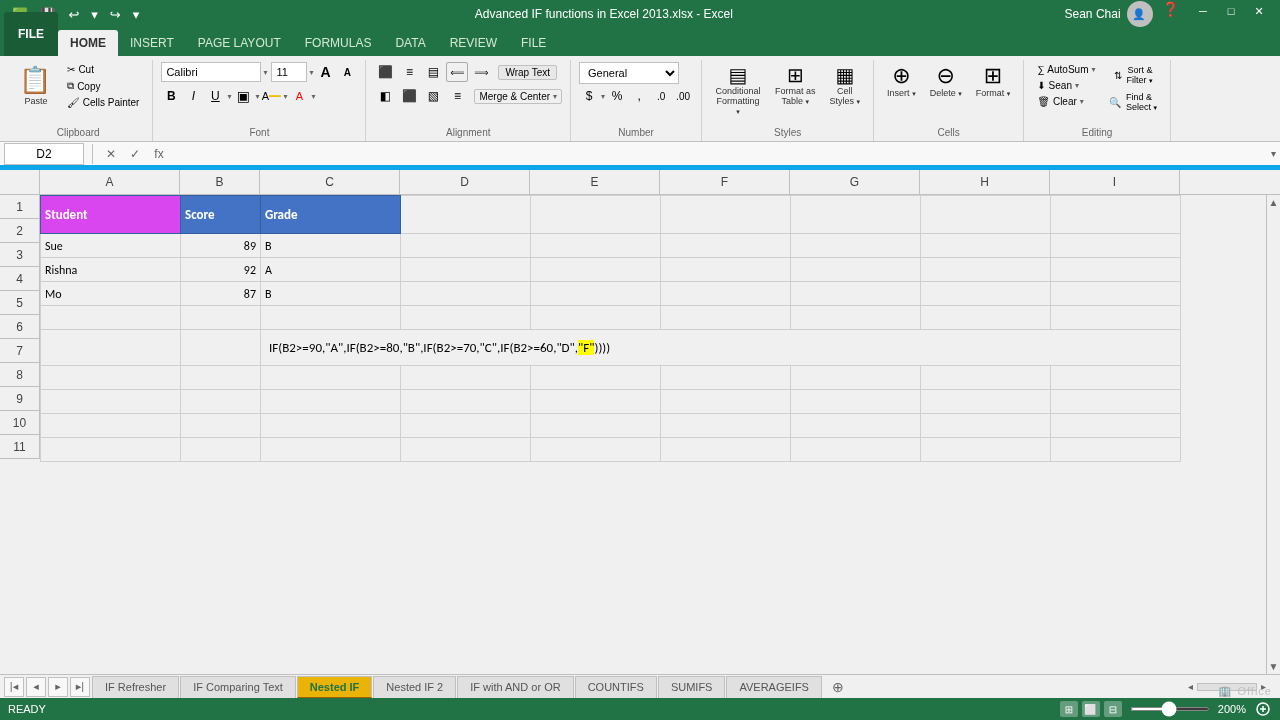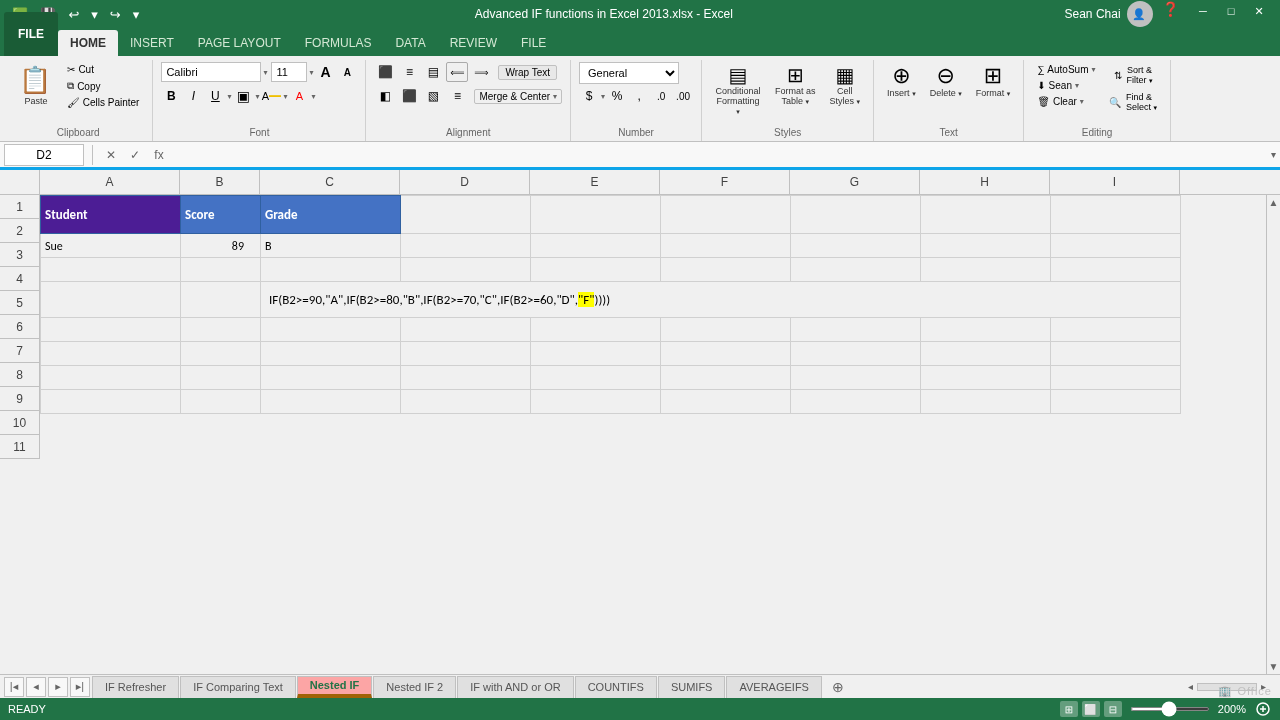--- a/index.html
+++ b/index.html
@@ -43,35 +43,35 @@
 
     
     .number-format-box { width: 100px; height: 22px; border: 1px solid #c0c0c0; padding: 1px 4px; font-size: 11px; background: white; }
 
     
     .ribbon-btn-large { display: flex; flex-direction: column; align-items: center; justify-content: center; padding: 2px 6px; cursor: pointer; border: 1px solid transparent; border-radius: 2px; min-width: 48px; max-width: 58px; }
     .ribbon-btn-large .btn-icon { font-size: 26px; }
     .ribbon-btn-large .btn-label { font-size: 9px; color: #333; text-align: center; word-wrap: break-word; max-width: 52px; }
 
     
-    #formula-bar { background: #f8f8f8; border-bottom: 3px solid #0ea5e9; display: flex; align-items: center; height: 28px; padding: 0 4px; gap: 4px; }
+    #formula-bar { background: #f8f8f8; border-bottom: 5px solid #0ea5e9; display: flex; align-items: center; height: 28px; padding: 0 4px; gap: 4px; }
     #name-box { width: 80px; height: 22px; border: 1px solid #c0c0c0; padding: 2px 4px; font-size: 12px; background: white; text-align: center; }
     .formula-divider { width: 1px; height: 20px; background: #c0c0c0; margin: 0 4px; }
     .formula-btn { width: 20px; height: 20px; display: flex; align-items: center; justify-content: center; cursor: pointer; font-size: 12px; color: #666; border: 1px solid transparent; }
     #formula-input { flex: 1; height: 22px; border: none; background: transparent; font-size: 12px; outline: none; padding: 0 4px; }
     .col-header { height: 24px; display: flex; align-items: center; justify-content: center; font-size: 12px; color: #444; border-right: 1px solid #c0c0c0; cursor: pointer; user-select: none; }
     .row-header { min-height: 24px; height: 24px; display: flex; align-items: center; justify-content: center; font-size: 12px; color: #444; border-bottom: 1px solid #c0c0c0; border-right: 1px solid #c0c0c0; cursor: pointer; width: 40px; }
 
     td { font-family: Calibri, sans-serif; }
 
     
     #sheet-tabs-bar { background: #f0f0f0; border-top: 1px solid #c0c0c0; display: flex; align-items: center; height: 24px; padding-left: 4px; }
     .sheet-nav { width: 20px; height: 20px; display: flex; align-items: center; justify-content: center; cursor: pointer; font-size: 11px; color: #666; border: 1px solid #c0c0c0; background: #f8f8f8; margin-right: 2px; }
     .sheet-tab { padding: 2px 12px; border: 1px solid #c0c0c0; border-bottom: none; font-size: 11px; cursor: pointer; background: #e0e0e0; color: #555; margin-right: 1px; height: 22px; display: flex; align-items: center; }
-    .sheet-tab.active { background: #fca5a5; color: #217346; font-weight: bold; border-bottom: 4px solid #a16207; }
+    .sheet-tab.active { background: #eab308; color: #217346; font-weight: bold; border-bottom: 1px solid #a16207; }
     .add-sheet { width: 22px; height: 22px; display: flex; align-items: center; justify-content: center; cursor: pointer; font-size: 14px; color: #666; margin-left: 4px; }
 
     
     #status-bar { background: #217346; color: white; height: 22px; display: flex; align-items: center; padding: 0 8px; font-size: 11px; justify-content: space-between; }
     .status-right { display: flex; align-items: center; gap: 8px; }
     .zoom-slider { width: 80px; height: 4px; accent-color: white; }
 
     .dropdown-arrow { font-size: 8px; color: #666; }
 
     
@@ -248,21 +248,21 @@
       </div>
       <div class="ribbon-btn">
         <span class="btn-icon" style="font-size:22px;">⊖</span>
         <span class="btn-label">Delete <span style="font-size:7px;">▾</span></span>
       </div>
       <div class="ribbon-btn">
         <span class="btn-icon" style="font-size:22px;">⊞</span>
         <span class="btn-label">Format <span style="font-size:7px;">▾</span></span>
       </div>
     </div>
-    <div class="ribbon-group-label">Text</div>
+    <div class="ribbon-group-label">Cells</div>
   </div>
 
   <div class="ribbon-group">
     <div class="ribbon-group-content" style="gap:4px;">
       <div style="display:flex; flex-direction:column; gap:1px;">
         <div class="ribbon-btn-small">
           <span>∑</span>
           <span>AutoSum</span>
           <span class="dropdown-arrow">▾</span>
         </div>
@@ -273,21 +273,21 @@
         </div>
         <div class="ribbon-btn-small">
           <span>🗑</span>
           <span>Clear</span>
           <span class="dropdown-arrow">▾</span>
         </div>
       </div>
       <div style="display:flex; flex-direction:column; gap:1px;">
         <div class="ribbon-btn" style="flex-direction:row; gap:4px; padding: 2px 4px;">
           <span>⇅</span>
-          <span style="font-size:9px; text-align:center;">Sort &amp;<br>Filter <span style="font-size:7px;">▾</span></span>
+          <span style="font-size:9px; text-align:right;">Sort &amp;<br>Filter <span style="font-size:7px;">▾</span></span>
         </div>
         <div class="ribbon-btn" style="flex-direction:row; gap:4px; padding: 2px 4px;">
           <span>🔍</span>
           <span style="font-size:9px; text-align:left;">Find &amp;<br>Select <span style="font-size:7px;">▾</span></span>
         </div>
       </div>
     </div>
     <div class="ribbon-group-label">Editing</div>
   </div>
 </div>
@@ -331,45 +331,67 @@
       <div class="row-header">9</div>
       <div class="row-header">10</div>
       <div class="row-header">11</div>
     </div>
 
     <div style="flex:1; overflow:hidden; position:relative;">
       <table style="border-collapse:collapse; table-layout:fixed;">
 
         <tbody>
             <tr>
-          <td style="width:140px; background:#4c1d95; color:white; font-weight:bold; font-size:13px; border:1px solid #3060a0; height:38px; padding:0 4px; font-family:Calibri;">Student</td>
+          <td style="width:140px; background:#d946ef; color:white; font-weight:bold; font-size:13px; border:1px solid #3060a0; height:38px; padding:0 4px; font-family:Calibri;">Student</td>
           <td style="width:80px; background:#4472C4; color:white; font-weight:bold; font-size:13px; border:1px solid #3060a0; height:24px; padding:0 4px; font-family:Calibri;">Score</td>
           <td style="width:140px; background:#4472C4; color:white; font-weight:bold; font-size:13px; border:1px solid #3060a0; height:38px; padding:5px 4px; font-family:Calibri;">Grade</td>
           <td style="width:130px; border:1px solid #d0d0d0; height:24px; padding:0 4px; font-family:Calibri;"></td>
           <td style="width:130px; border:1px solid #d0d0d0; height:24px; padding:0 4px; font-family:Calibri;"></td>
           <td style="width:130px; border:1px solid #d0d0d0; height:24px; padding:0 4px; font-family:Calibri;"></td>
           <td style="width:130px; border:1px solid #d0d0d0; height:24px; padding:0 4px; font-family:Calibri;"></td>
           <td style="width:130px; border:1px solid #d0d0d0; height:24px; padding:0 4px; font-family:Calibri;"></td>
           <td style="width:130px; border:1px solid #d0d0d0; height:24px; padding:0 4px; font-family:Calibri;"></td>
         </tr>
 
 
         <tr>
           <td style="width:140px; border:1px solid #d0d0d0; height:24px; padding:0 4px; font-family:Calibri;">Sue</td>
-          <td style="width:80px; border:1px solid #d0d0d0; height:24px; padding:0 16px; font-family:Calibri; text-align:right;">89</td>
+          <td style="width:80px; border:1px solid #d0d0d0; height:24px; padding:0 4px; font-family:Calibri; text-align:right;">89</td>
           <td style="width:140px; border:1px solid #d0d0d0; height:24px; padding:0 4px; font-family:Calibri;">B</td>
           <td style="width:130px; border:1px solid #d0d0d0; height:24px; padding:0 4px; font-family:Calibri;"></td>
           <td style="width:130px; border:1px solid #d0d0d0; height:24px; padding:0 4px; font-family:Calibri;"></td>
           <td style="width:130px; border:1px solid #d0d0d0; height:24px; padding:0 4px; font-family:Calibri;"></td>
           <td style="width:130px; border:1px solid #d0d0d0; height:24px; padding:0 4px; font-family:Calibri;"></td>
           <td style="width:130px; border:1px solid #d0d0d0; height:24px; padding:0 4px; font-family:Calibri;"></td>
           <td style="width:130px; border:1px solid #d0d0d0; height:24px; padding:0 4px; font-family:Calibri;"></td>
         </tr>
 
-
+        <tr>
+          <td style="width:140px; border:1px solid #d0d0d0; height:24px; padding:0 4px; font-family:Calibri;">Rishna</td>
+          <td style="width:80px; border:1px solid #d0d0d0; height:24px; padding:0 4px; font-family:Calibri; text-align:right;">92</td>
+          <td style="width:140px; border:1px solid #d0d0d0; height:24px; padding:0 4px; font-family:Calibri;">A</td>
+          <td style="width:130px; border:1px solid #d0d0d0; height:24px; padding:0 4px; font-family:Calibri;"></td>
+          <td style="width:130px; border:1px solid #d0d0d0; height:24px; padding:0 4px; font-family:Calibri;"></td>
+          <td style="width:130px; border:1px solid #d0d0d0; height:24px; padding:0 4px; font-family:Calibri;"></td>
+          <td style="width:130px; border:1px solid #d0d0d0; height:24px; padding:0 4px; font-family:Calibri;"></td>
+          <td style="width:130px; border:1px solid #d0d0d0; height:24px; padding:0 4px; font-family:Calibri;"></td>
+          <td style="width:130px; border:1px solid #d0d0d0; height:24px; padding:0 4px; font-family:Calibri;"></td>
+        </tr>
+
+        <tr>
+          <td style="width:140px; border:1px solid #d0d0d0; height:24px; padding:0 4px; font-family:Calibri;">Mo</td>
+          <td style="width:80px; border:1px solid #d0d0d0; height:24px; padding:0 4px; font-family:Calibri; text-align:right;">87</td>
+          <td style="width:140px; border:1px solid #d0d0d0; height:24px; padding:0 4px; font-family:Calibri;">B</td>
+          <td style="width:130px; border:1px solid #d0d0d0; height:24px; padding:0 4px; font-family:Calibri;"></td>
+          <td style="width:130px; border:1px solid #d0d0d0; height:24px; padding:0 4px; font-family:Calibri;"></td>
+          <td style="width:130px; border:1px solid #d0d0d0; height:24px; padding:0 4px; font-family:Calibri;"></td>
+          <td style="width:130px; border:1px solid #d0d0d0; height:24px; padding:0 4px; font-family:Calibri;"></td>
+          <td style="width:130px; border:1px solid #d0d0d0; height:24px; padding:0 4px; font-family:Calibri;"></td>
+          <td style="width:130px; border:1px solid #d0d0d0; height:24px; padding:0 4px; font-family:Calibri;"></td>
+        </tr>
 
         <tr>
           <td style="width:140px; border:1px solid #d0d0d0; height:24px; padding:0 4px; font-family:Calibri;"></td>
           <td style="width:80px; border:1px solid #d0d0d0; height:24px; padding:0 4px; font-family:Calibri;"></td>
           <td style="width:140px; border:1px solid #d0d0d0; height:24px; padding:0 4px; font-family:Calibri;"></td>
           <td style="width:130px; border:1px solid #d0d0d0; height:24px; padding:0 4px; font-family:Calibri;"></td>
           <td style="width:130px; border:1px solid #d0d0d0; height:24px; padding:0 4px; font-family:Calibri;"></td>
           <td style="width:130px; border:1px solid #d0d0d0; height:24px; padding:0 4px; font-family:Calibri;"></td>
           <td style="width:130px; border:1px solid #d0d0d0; height:24px; padding:0 4px; font-family:Calibri;"></td>
           <td style="width:130px; border:1px solid #d0d0d0; height:24px; padding:0 4px; font-family:Calibri;"></td>

